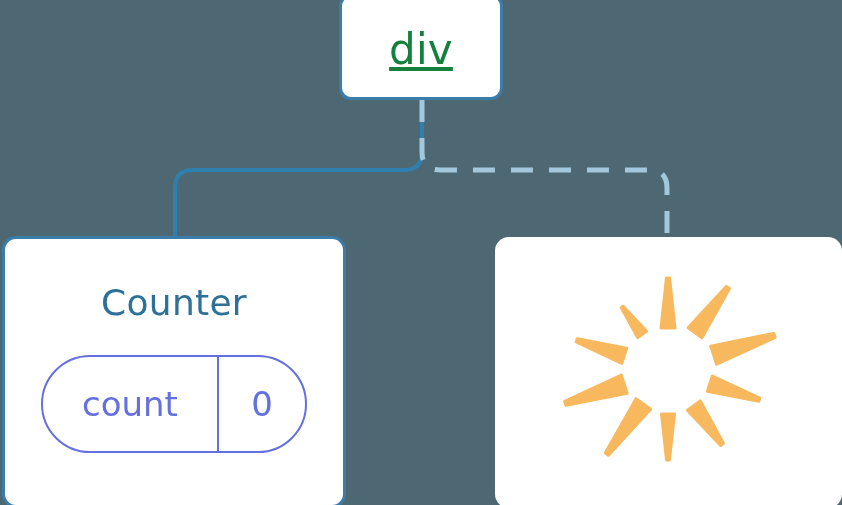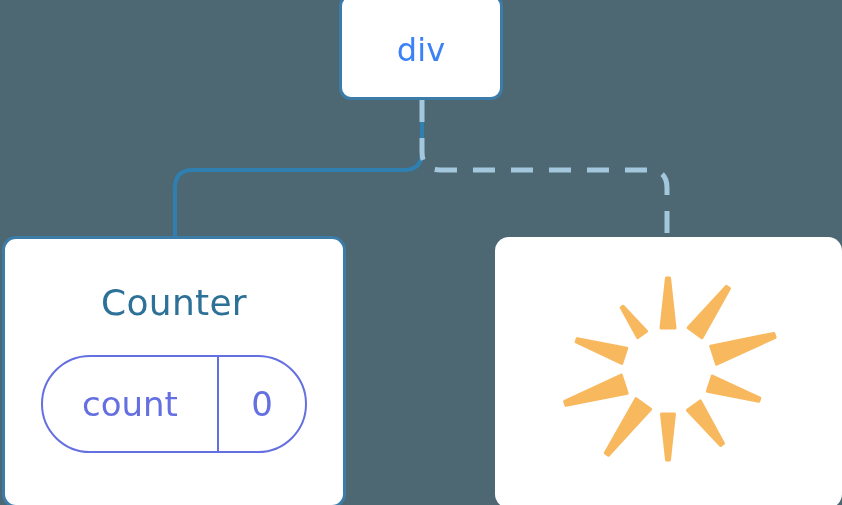--- a/index.html
+++ b/index.html
@@ -41,25 +41,26 @@
     left: 339px;
     top: -6px;
     width: 164px;
     height: 106px;
     border-radius: 12px;
     display: flex;
     align-items: center;
     justify-content: center;
   }
   #card-div .card-title {
-    color: #3b82f6;
-    font-size: 32px;
+    color: #15803d;
+    font-size: 42px;
     line-height: 1;
     letter-spacing: .2px;
     margin-top: 6px;
+    text-decoration: underline;
   }
 
   #card-counter {
     left: 2px;
     top: 236px;
     width: 344px;
     height: 272px;
     border-radius: 14px;
     display: flex;
     flex-direction: column;

